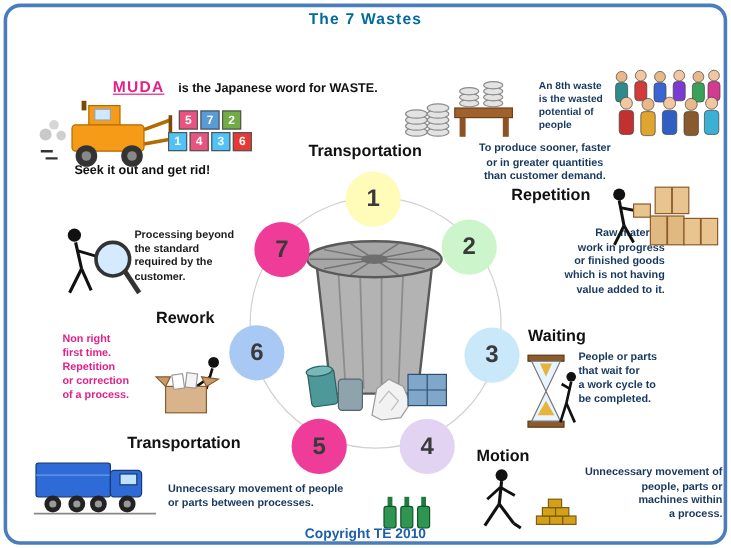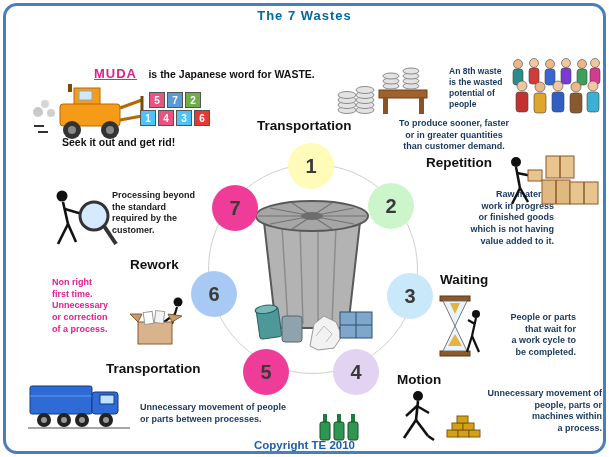--- a/index.html
+++ b/index.html
@@ -29,21 +29,21 @@
   .lbl-waiting        { left:440px; top:272px; }
   .lbl-motion         { left:397px; top:372px; }
   .lbl-transportation { left:106px; top:361px; }
   .lbl-rework         { left:130px; top:257px; }
   .lbl-overprocessing { left:96px;  top:160px; font-size:14.5px; }
 
   .desc { position:absolute; font-size:9px; font-weight:bold; color:#17375e;
           white-space:pre-line; line-height:1.3; }
   .d-overproduction { left:383px; top:118px; width:142px; text-align:center; }
   .d-inventory      { left:436px; top:189px; width:118px; text-align:right; }
-  .d-waiting        { left:482px; top:312px; width:94px;  text-align:right; }
+  .d-waiting        { left:482px; top:292px; width:94px;  text-align:left; }
   .d-motion         { left:462px; top:388px; width:140px; text-align:right; }
   .d-transportation { left:140px; top:402px; width:212px; text-align:left; }
   .d-rework         { left:52px;  top:277px; width:80px;  text-align:left; color:#e0218a; }
   .d-overprocessing { left:112px; top:190px; width:108px; text-align:left; color:#1a1a1a; }
   .d-eighth         { left:449px; top:66px;  width:78px;  text-align:left; font-size:8.5px; }
 
   .ring { position:absolute; left:208px; top:164px; width:208px; height:208px;
           border:1px solid #d0d0d0; border-radius:50%; }
   .num-circle {
     position:absolute; width:46px; height:46px; border-radius:50%;
@@ -212,21 +212,21 @@
 a work cycle to
 be completed.</div>
   <div class="desc d-motion">Unnecessary movement of
 people, parts or
 machines within
 a process.</div>
   <div class="desc d-transportation">Unnecessary movement of people
 or parts between processes.</div>
   <div class="desc d-rework">Non right
 first time.
-Unnecessary
+Repetition
 or correction
 of a process.</div>
   <div class="desc d-overprocessing">Processing beyond
 the standard
 required by the
 customer.</div>
 
   <div class="ring"></div>
   <div class="icon i-trash">
     <svg viewBox="0 0 128 165" width="128" height="165">

